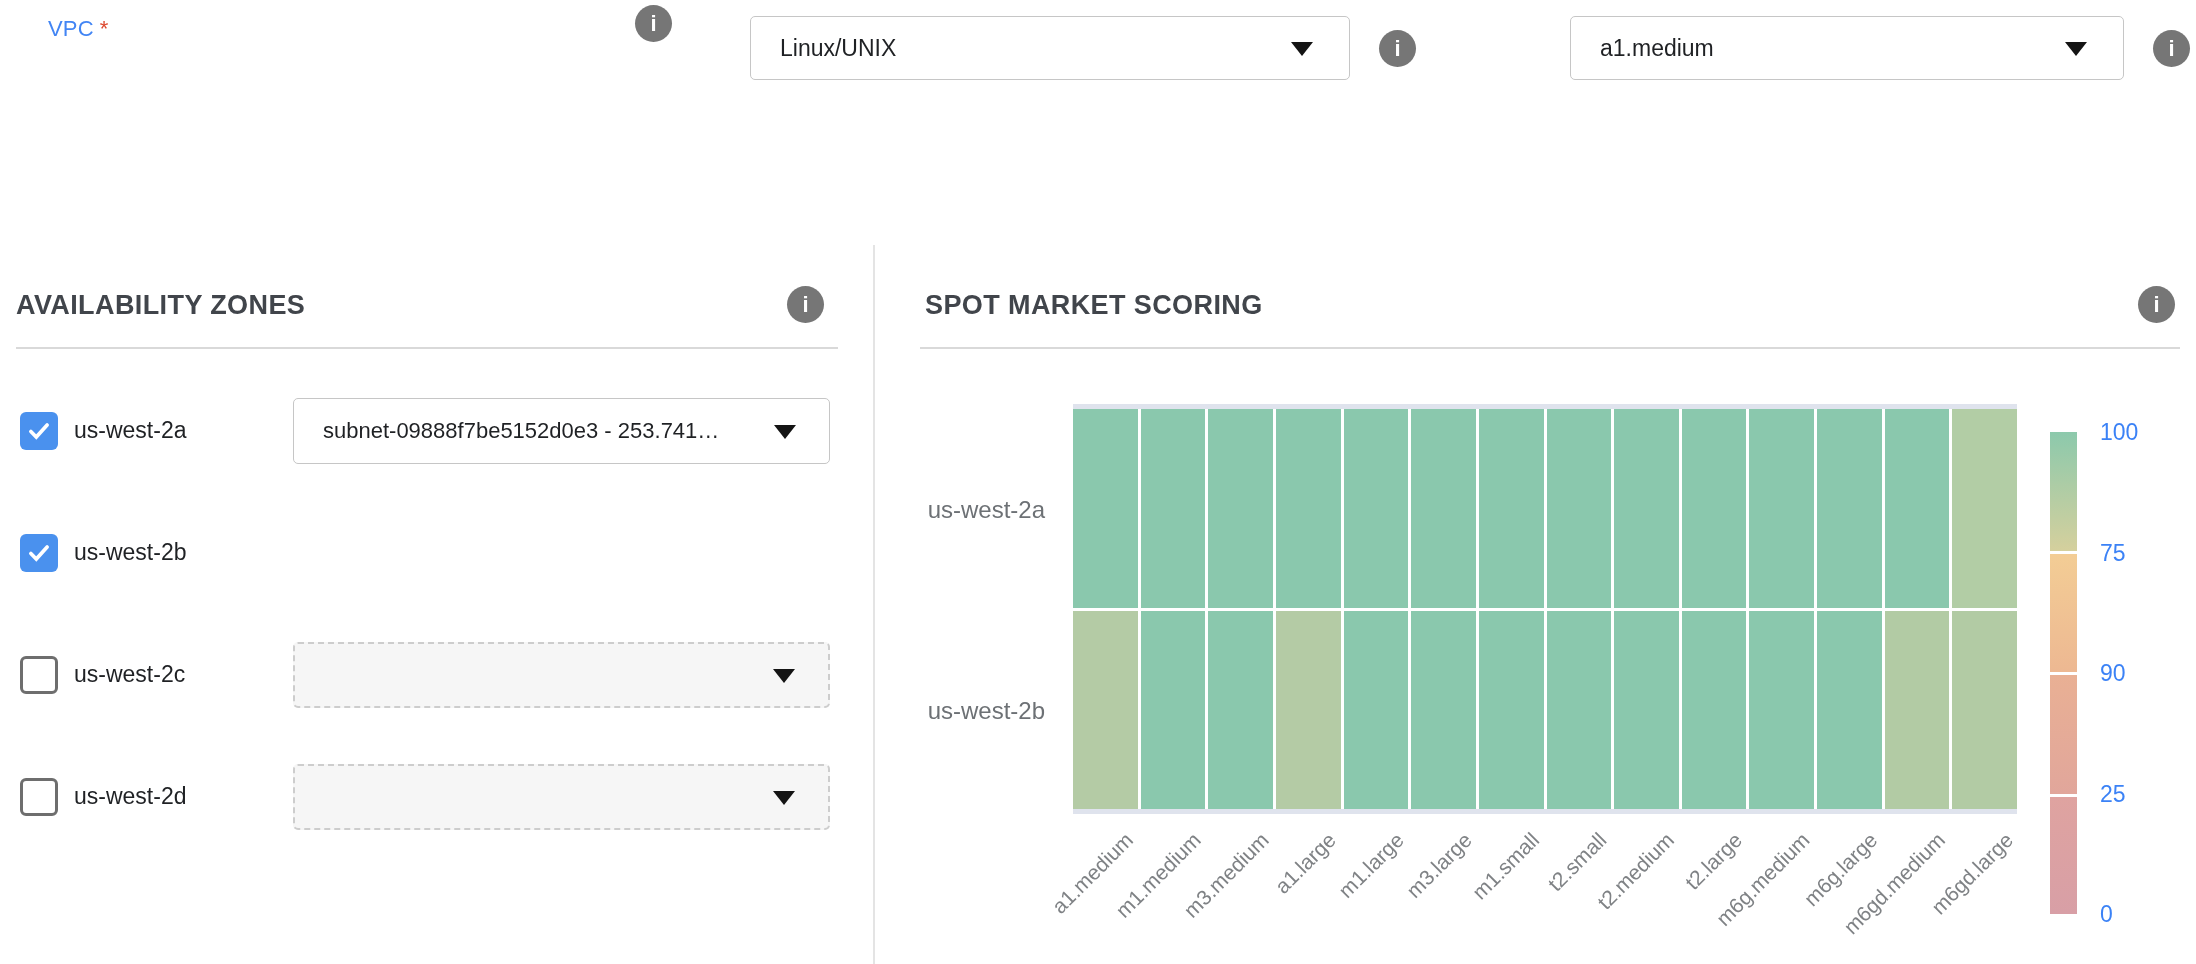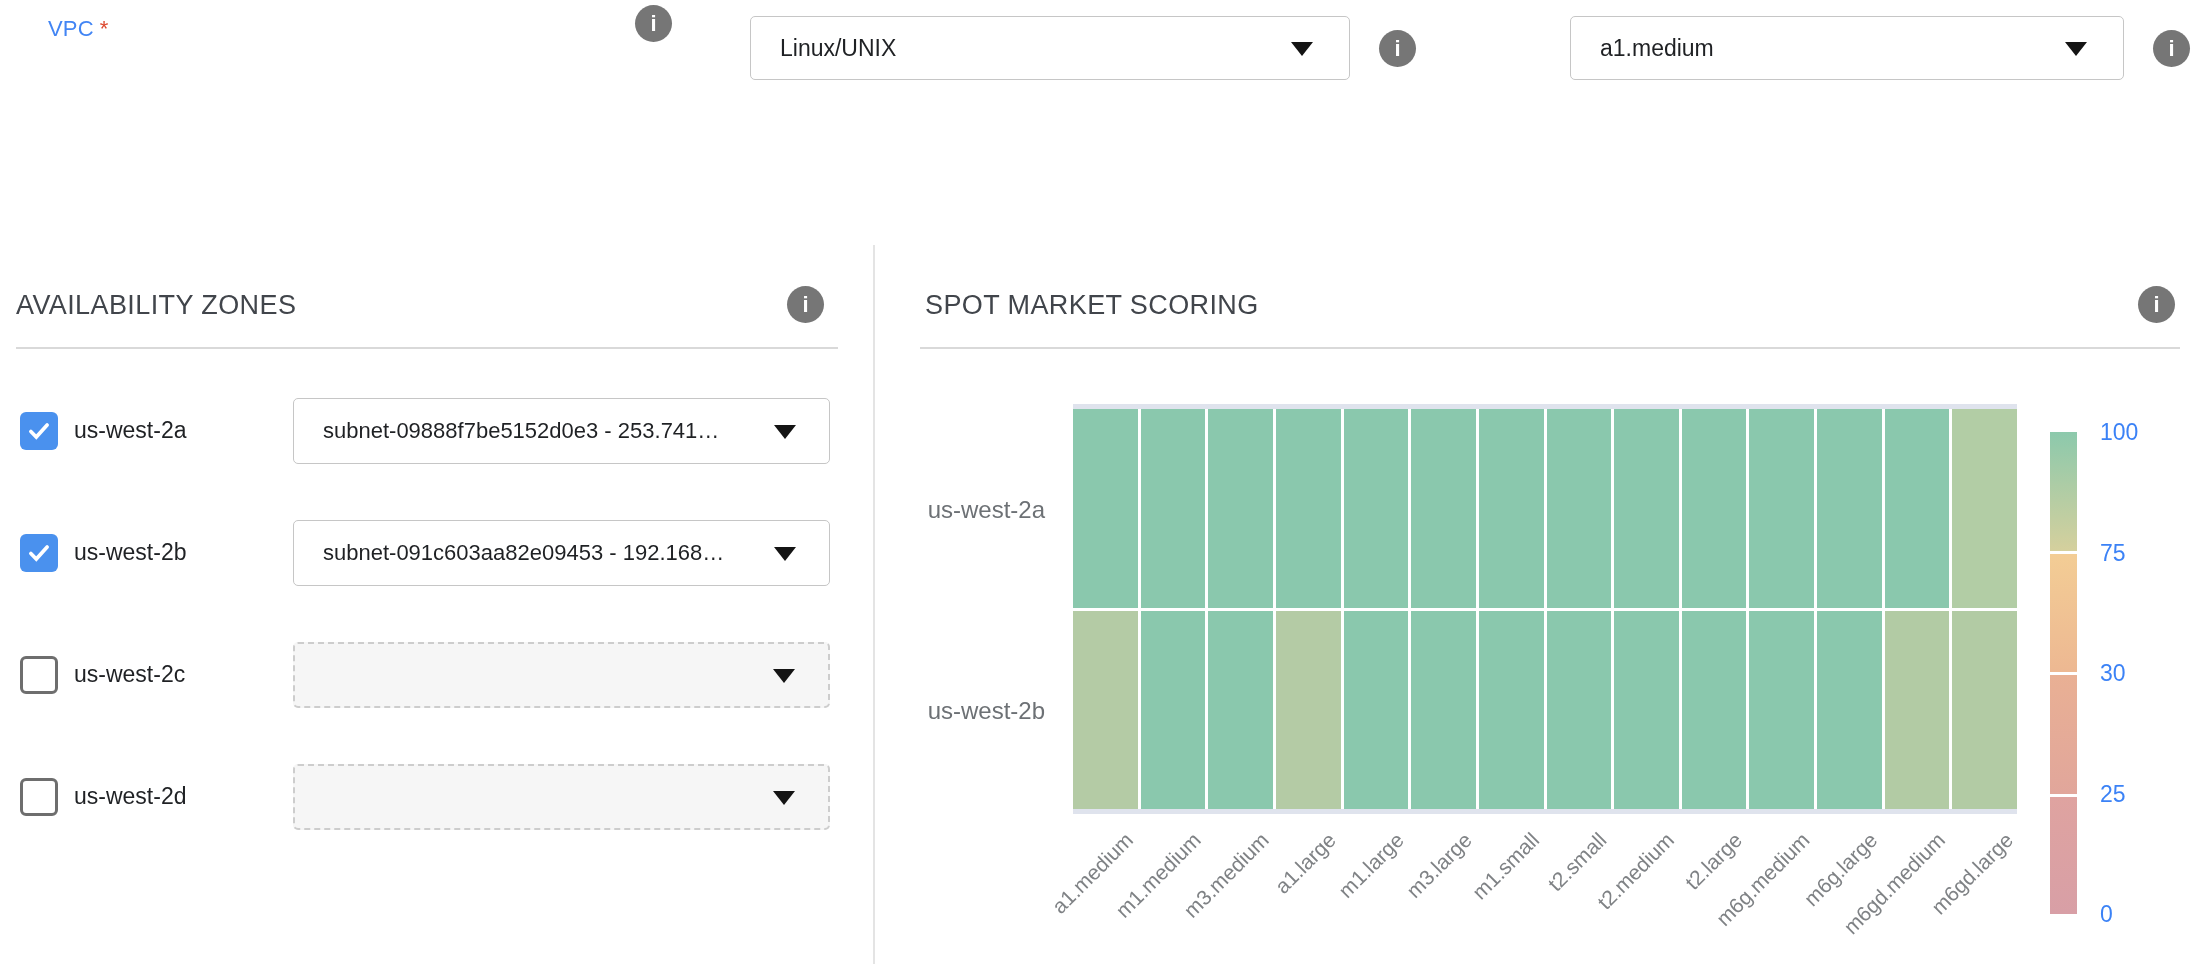--- a/index.html
+++ b/index.html
@@ -17,21 +17,21 @@
                 font-size:23px; color:#1f2124; cursor:pointer; }
   .caret { position:absolute; right:36px; top:50%; margin-top:-6px; width:0; height:0;
            border-left:11px solid transparent; border-right:11px solid transparent;
            border-top:14px solid #141414; }
   .info-icon { position:absolute; width:37px; height:37px; border-radius:50%; background:#767676;
                color:#fff; display:flex; align-items:center; justify-content:center;
                font-size:22px; font-weight:bold; cursor:pointer; }
   .field .info-icon { right:-66px; bottom:13px; }
 
   
-  .section-title { position:absolute; font-size:27px; color:#41454b; letter-spacing:.4px; }
+  .section-title { position:absolute; font-size:27px; color:#41454b; letter-spacing:.4px;font-weight:bold; }
   .section-rule { position:absolute; height:2px; background:#d9d9d9; }
   .v-divider { position:absolute; left:873px; top:245px; width:2px; height:719px; background:#e4e4e4; }
 
   
   .az-row { position:absolute; left:16px; width:822px; height:66px; }
   .checkbox { position:absolute; left:4px; top:14px; width:38px; height:38px; border-radius:6px;
               cursor:pointer; display:flex; align-items:center; justify-content:center; }
   .checkbox.checked { background:#4a91ee; }
   .checkbox.unchecked { background:#fff; border:3px solid #6e6e6e; }
   .zone-label { position:absolute; left:58px; top:19px; font-size:23px; color:#1f2124; }
@@ -111,24 +111,20 @@
   </div>
 </div>
 
 <div class="az-row" style="top:520px;">
   <div class="checkbox checked">
     <svg width="26" height="26" viewBox="0 0 24 24">
         <path d="M4.5 12.5l5 5 10-11" stroke="#fff" stroke-width="3.4" fill="none" stroke-linecap="round"></path>
       </svg>
   </div>
   <div class="zone-label">us-west-2b</div>
-  <div class="az-select">
-    <span>subnet-091c603aa82e09453 - 192.168…</span>
-    <span class="caret"></span>
-  </div>
 </div>
 
 <div class="az-row" style="top:642px;">
   <div class="checkbox unchecked">
     
   </div>
   <div class="zone-label">us-west-2c</div>
   <div class="az-select empty">
     <span></span>
     <span class="caret"></span>
@@ -196,16 +192,16 @@
     <div class="x-tick" style="right: 263.02px;">m6gd.medium</div>
     <div class="x-tick" style="right: 195.38px;">m6gd.large</div>
   </div>
 <div id="legend">
     <div class="legend-seg" style="top: 432px; height: 119px; background: linear-gradient(rgb(140, 201, 172), rgb(213, 208, 157));"></div>
     <div class="legend-seg" style="top: 554px; height: 118px; background: linear-gradient(rgb(243, 205, 149), rgb(237, 184, 146));"></div>
     <div class="legend-seg" style="top: 675px; height: 119px; background: linear-gradient(rgb(233, 176, 148), rgb(225, 166, 155));"></div>
     <div class="legend-seg" style="top: 797px; height: 117px; background: linear-gradient(rgb(223, 163, 160), rgb(216, 159, 166));"></div>
     <div class="legend-tick" style="top: 419px;">100</div>
     <div class="legend-tick" style="top: 539.5px;">75</div>
-    <div class="legend-tick" style="top: 660px;">30</div>
+    <div class="legend-tick" style="top: 660px;">90</div>
     <div class="legend-tick" style="top: 780.5px;">25</div>
     <div class="legend-tick" style="top: 901px;">0</div>
   </div>
 
 </body></html>

